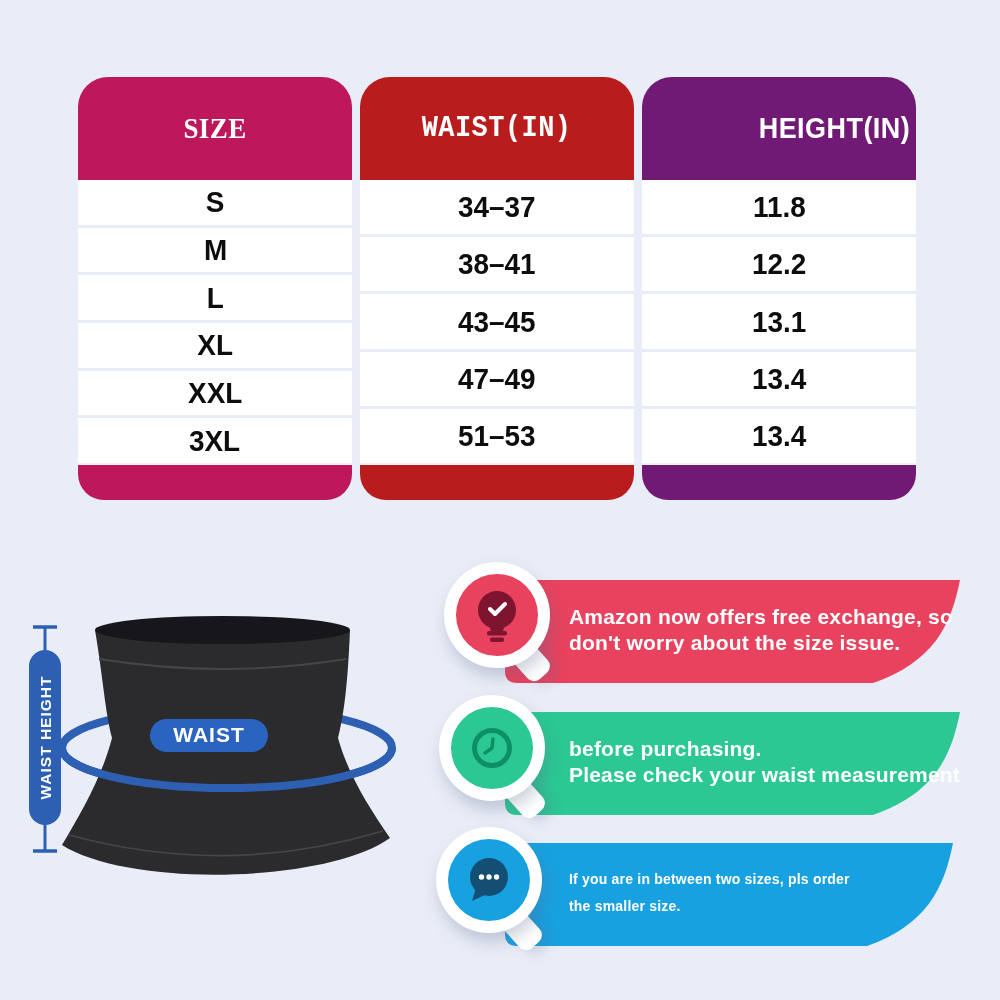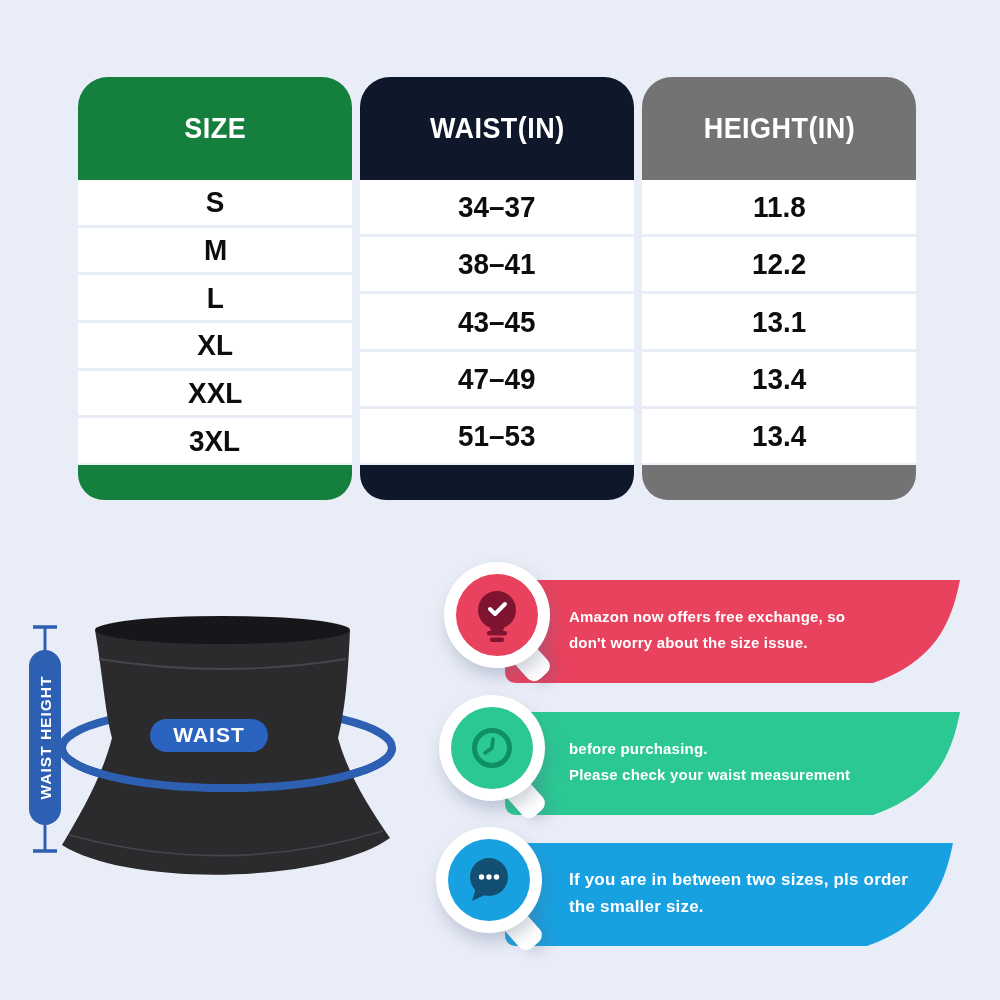--- a/index.html
+++ b/index.html
@@ -16,32 +16,32 @@
   }
   .col-header span,.cell span{display:inline-block;transform:scaleX(.93);}
   .col-rows{height:285px;display:flex;flex-direction:column;}
   .cell{
     flex:1;background:#fff;border-bottom:3px solid #e7ecf6;
     display:flex;align-items:center;justify-content:center;
     font-size:30px;font-weight:bold;color:#0d0d0f;
   }
   .cell:last-child{border-bottom:2px solid #eef2f9;justify-content:center;}
   .col-footer{height:35px;border-radius:0 0 26px 26px;}
-  .c-green{background:#15803d;}
-  .c-blue{background:#0f172a;}
-  .c-orange{background:#737373;}
+  .c-green{background:#be185d;font-family:Liberation Serif, serif;}
+  .c-blue{background:#b91c1c;font-family:Liberation Mono, monospace;}
+  .c-orange{background:#701a75;justify-content:flex-end;}
   
   .callout{position:absolute;left:505px;width:460px;height:103px;}
   .banner-svg{position:absolute;left:0;top:0;z-index:1;}
   .callout-text{
     position:absolute;left:64px;top:50%;transform:translateY(-53%);
     color:#fff;z-index:4;
   }
-  .callout .tline{white-space:nowrap;font-size:15px;line-height:26px;font-weight:bold;letter-spacing:.2px;}
-  .callout.blue-style .tline{font-size:17px;line-height:27px;}
+  .callout .tline{white-space:nowrap;font-size:21px;line-height:26px;font-weight:bold;letter-spacing:.2px;}
+  .callout.blue-style .tline{font-size:14px;line-height:27px;}
   .bubble{
     position:absolute;width:106px;height:106px;border-radius:50%;background:#fff;
     box-shadow:3px 9px 16px rgba(95,105,140,.30);z-index:3;
     display:flex;align-items:center;justify-content:center;
   }
   .bubble-inner{width:82px;height:82px;border-radius:50%;display:flex;align-items:center;justify-content:center;}
   .tail{
     position:absolute;width:27px;height:48px;background:#fff;border-radius:9px;
     transform:rotate(-42deg);z-index:2;box-shadow:4px 8px 12px rgba(95,105,140,.22);
   }

